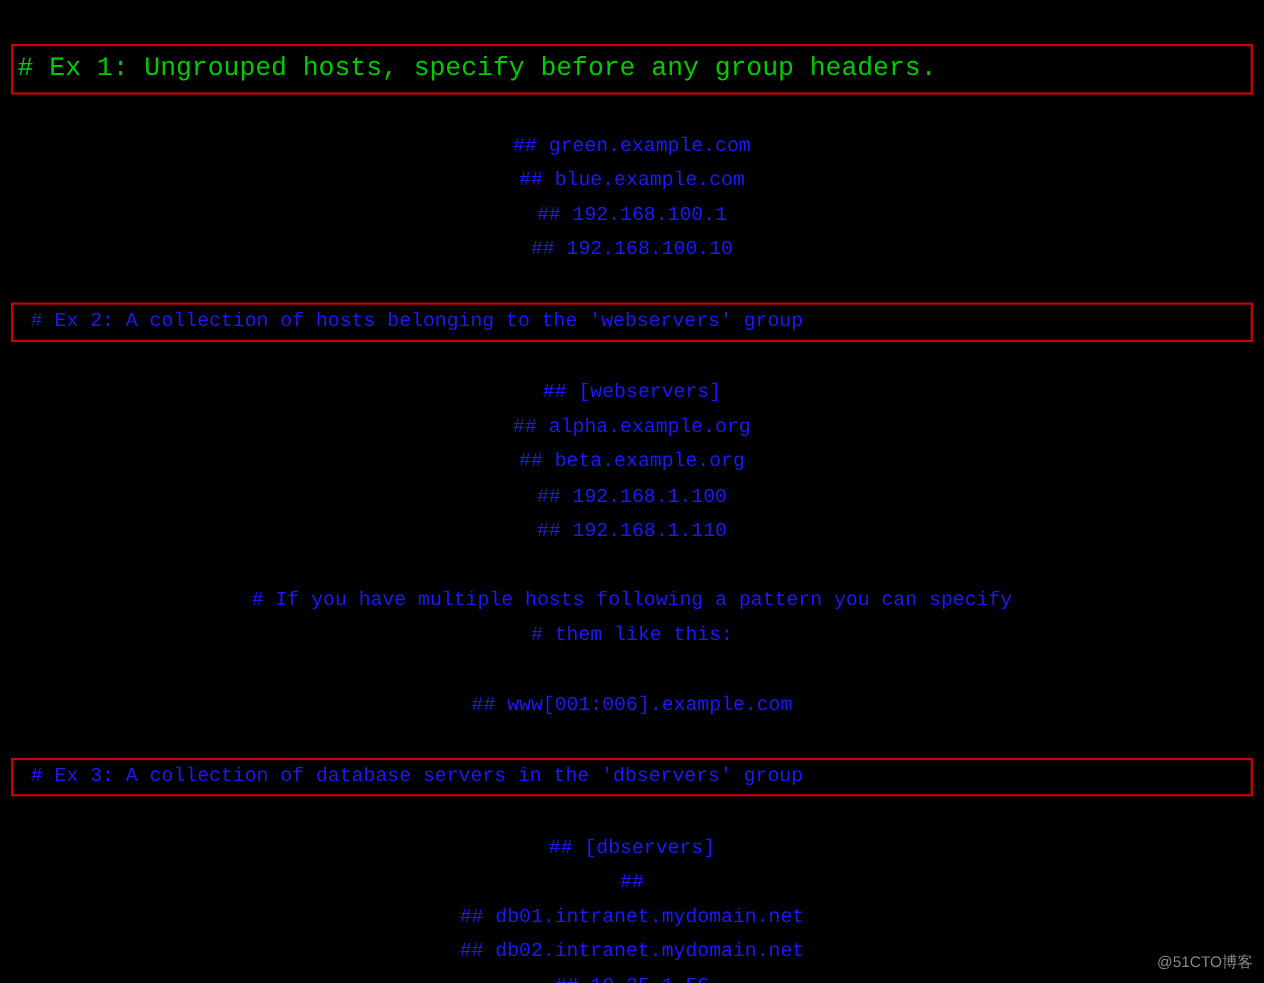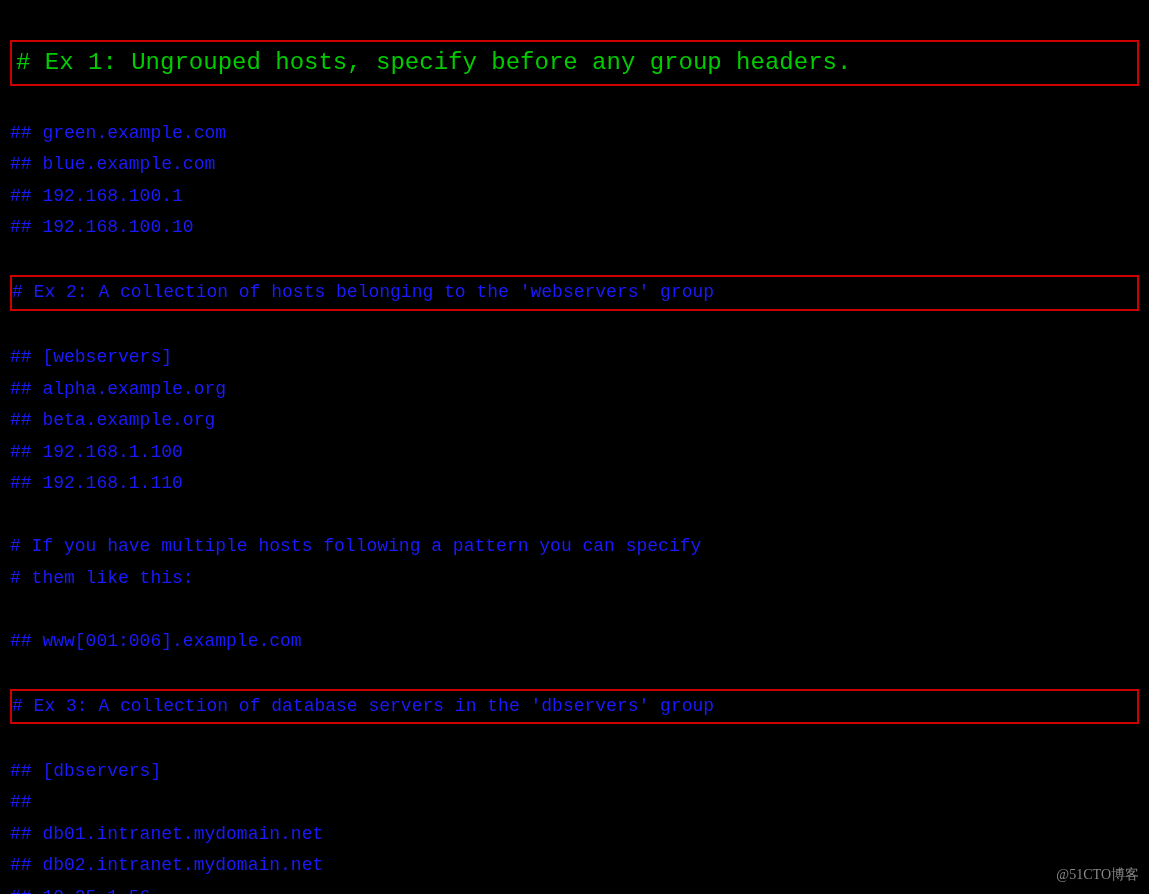--- a/index.html
+++ b/index.html
@@ -21,26 +21,27 @@
     .code-block {
       line-height: 1.8;
       white-space: pre;
     }
 
     .line {
       display: block;
       color: #1a1aff;
       font-size: 18px;
       line-height: 1.75;
+      text-align: center;
     }
 
     .boxed {
       display: block;
       border: 2px solid #cc0000;
-      padding: 0 0;
+      padding: 0 16px;
       color: #1a1aff;
       font-size: 18px;
       line-height: 1.75;
       margin: 0;
     }
 
     .boxed-green {
       display: block;
       border: 2px solid #cc0000;
       padding: 0 4px;
@@ -54,21 +55,21 @@
       display: block;
       height: 1.75em;
     }
 
     .watermark {
       position: fixed;
       bottom: 10px;
       right: 10px;
       color: #888888;
       font-size: 14px;
-      font-family: Liberation Serif, serif;
+      font-family: Liberation Sans, sans-serif;
       text-align: right;
     }
   </style>
 </head>
 <body>
 
 <div class="code-block" id="code-container">
 <span class="boxed-green"># Ex 1: Ungrouped hosts, specify before any group headers.</span><span class="empty-line"></span><span class="line">## green.example.com</span><span class="line">## blue.example.com</span><span class="line">## 192.168.100.1</span><span class="line">## 192.168.100.10</span><span class="empty-line"></span><span class="boxed"># Ex 2: A collection of hosts belonging to the 'webservers' group</span><span class="empty-line"></span><span class="line">## [webservers]</span><span class="line">## alpha.example.org</span><span class="line">## beta.example.org</span><span class="line">## 192.168.1.100</span><span class="line">## 192.168.1.110</span><span class="empty-line"></span><span class="line"># If you have multiple hosts following a pattern you can specify</span><span class="line"># them like this:</span><span class="empty-line"></span><span class="line">## www[001:006].example.com</span><span class="empty-line"></span><span class="boxed"># Ex 3: A collection of database servers in the 'dbservers' group</span><span class="empty-line"></span><span class="line">## [dbservers]</span><span class="line">##</span><span class="line">## db01.intranet.mydomain.net</span><span class="line">## db02.intranet.mydomain.net</span><span class="line">## 10.25.1.56</span></div>
 
 <div class="watermark">@51CTO博客</div>

